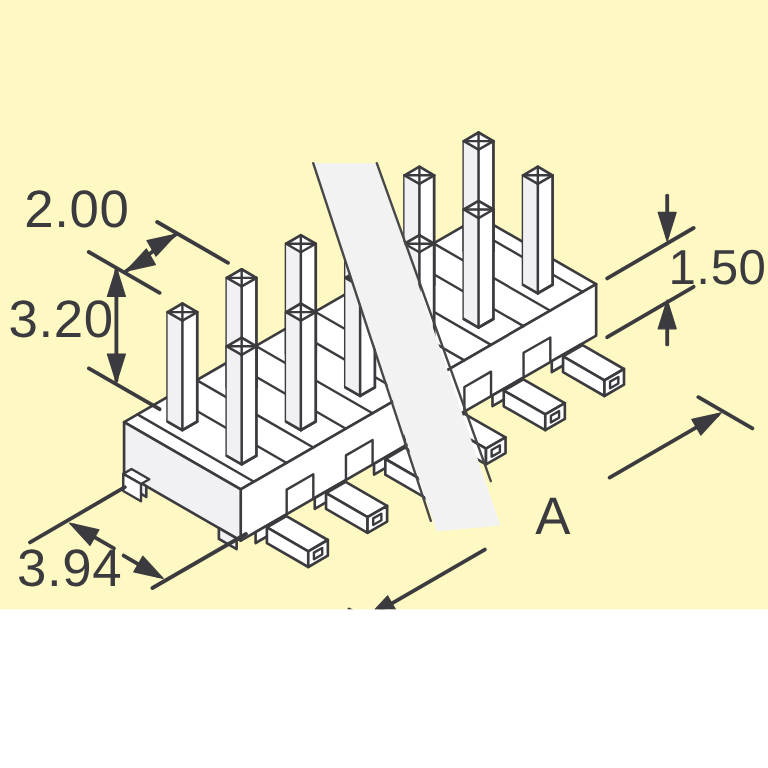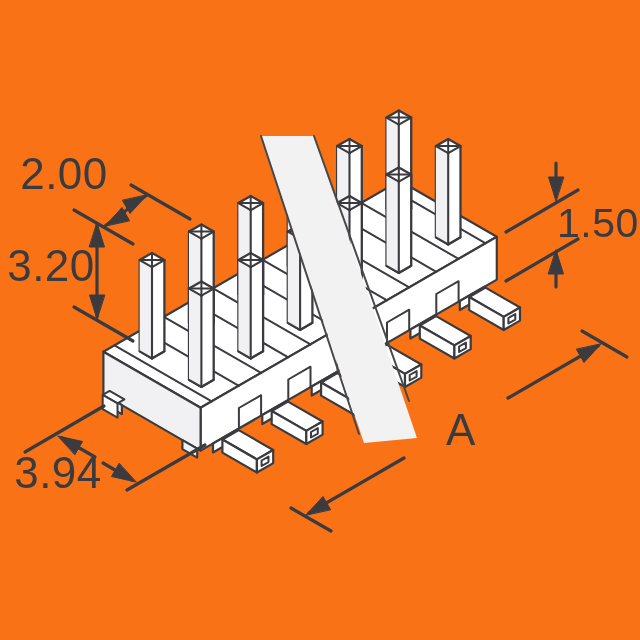--- a/index.html
+++ b/index.html
@@ -1,18 +1,18 @@
 <!DOCTYPE html>
 <html><head>
 <meta charset="utf-8">
 <style>
   html, body { margin: 0; padding: 0; background: #ffffff; }
   .stage {
-    width: 640px; height: 640px; position: relative; overflow: hidden;
-    background: #f97316;
+    width: 640px; height: 508px; position: relative; overflow: hidden;
+    background: #fef9c3;
     font-family: "Liberation Sans", sans-serif;
     text-decoration: underline;
   }
   svg { display: block; }
   text.dim {
     font-family: "Liberation Sans", sans-serif;
     fill: #3b3b3f;
     font-size: 44px;
     letter-spacing: 0.5px;
   }

